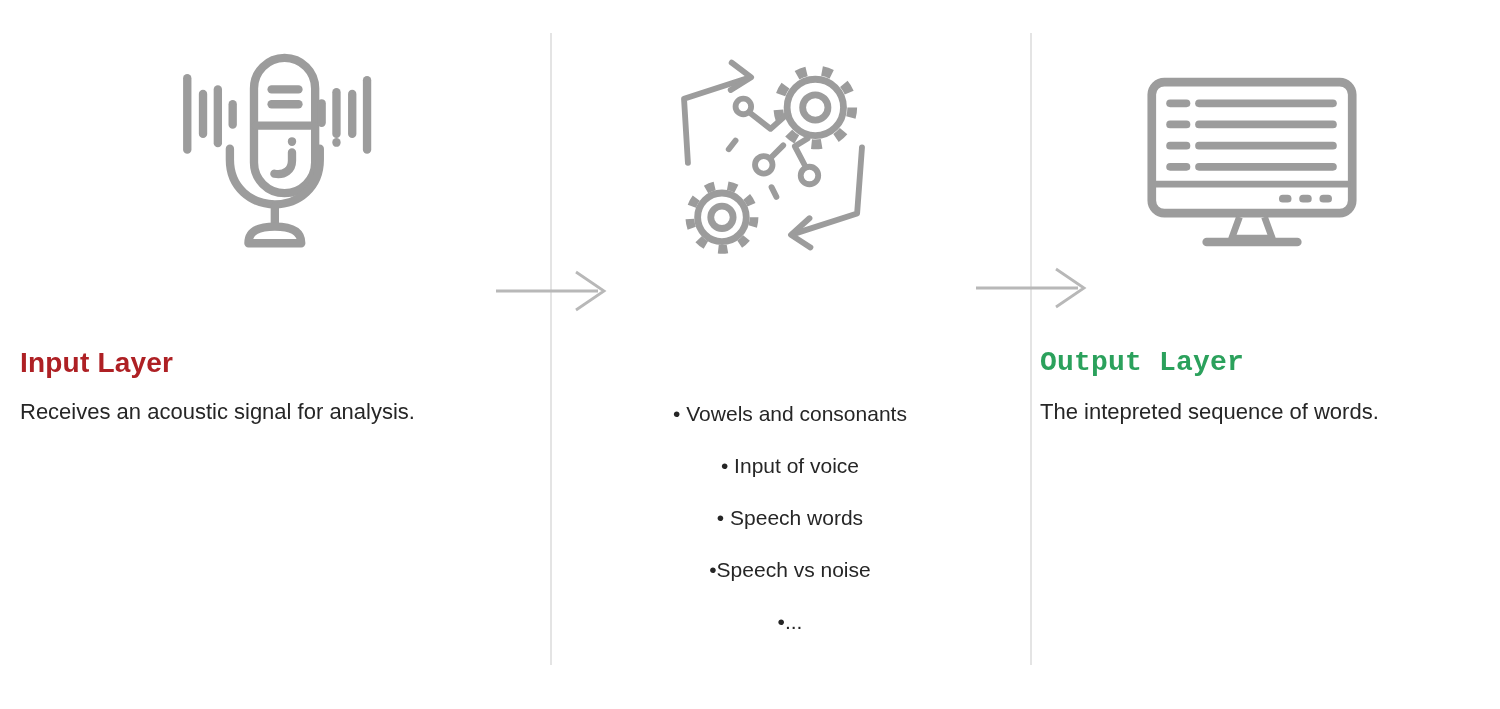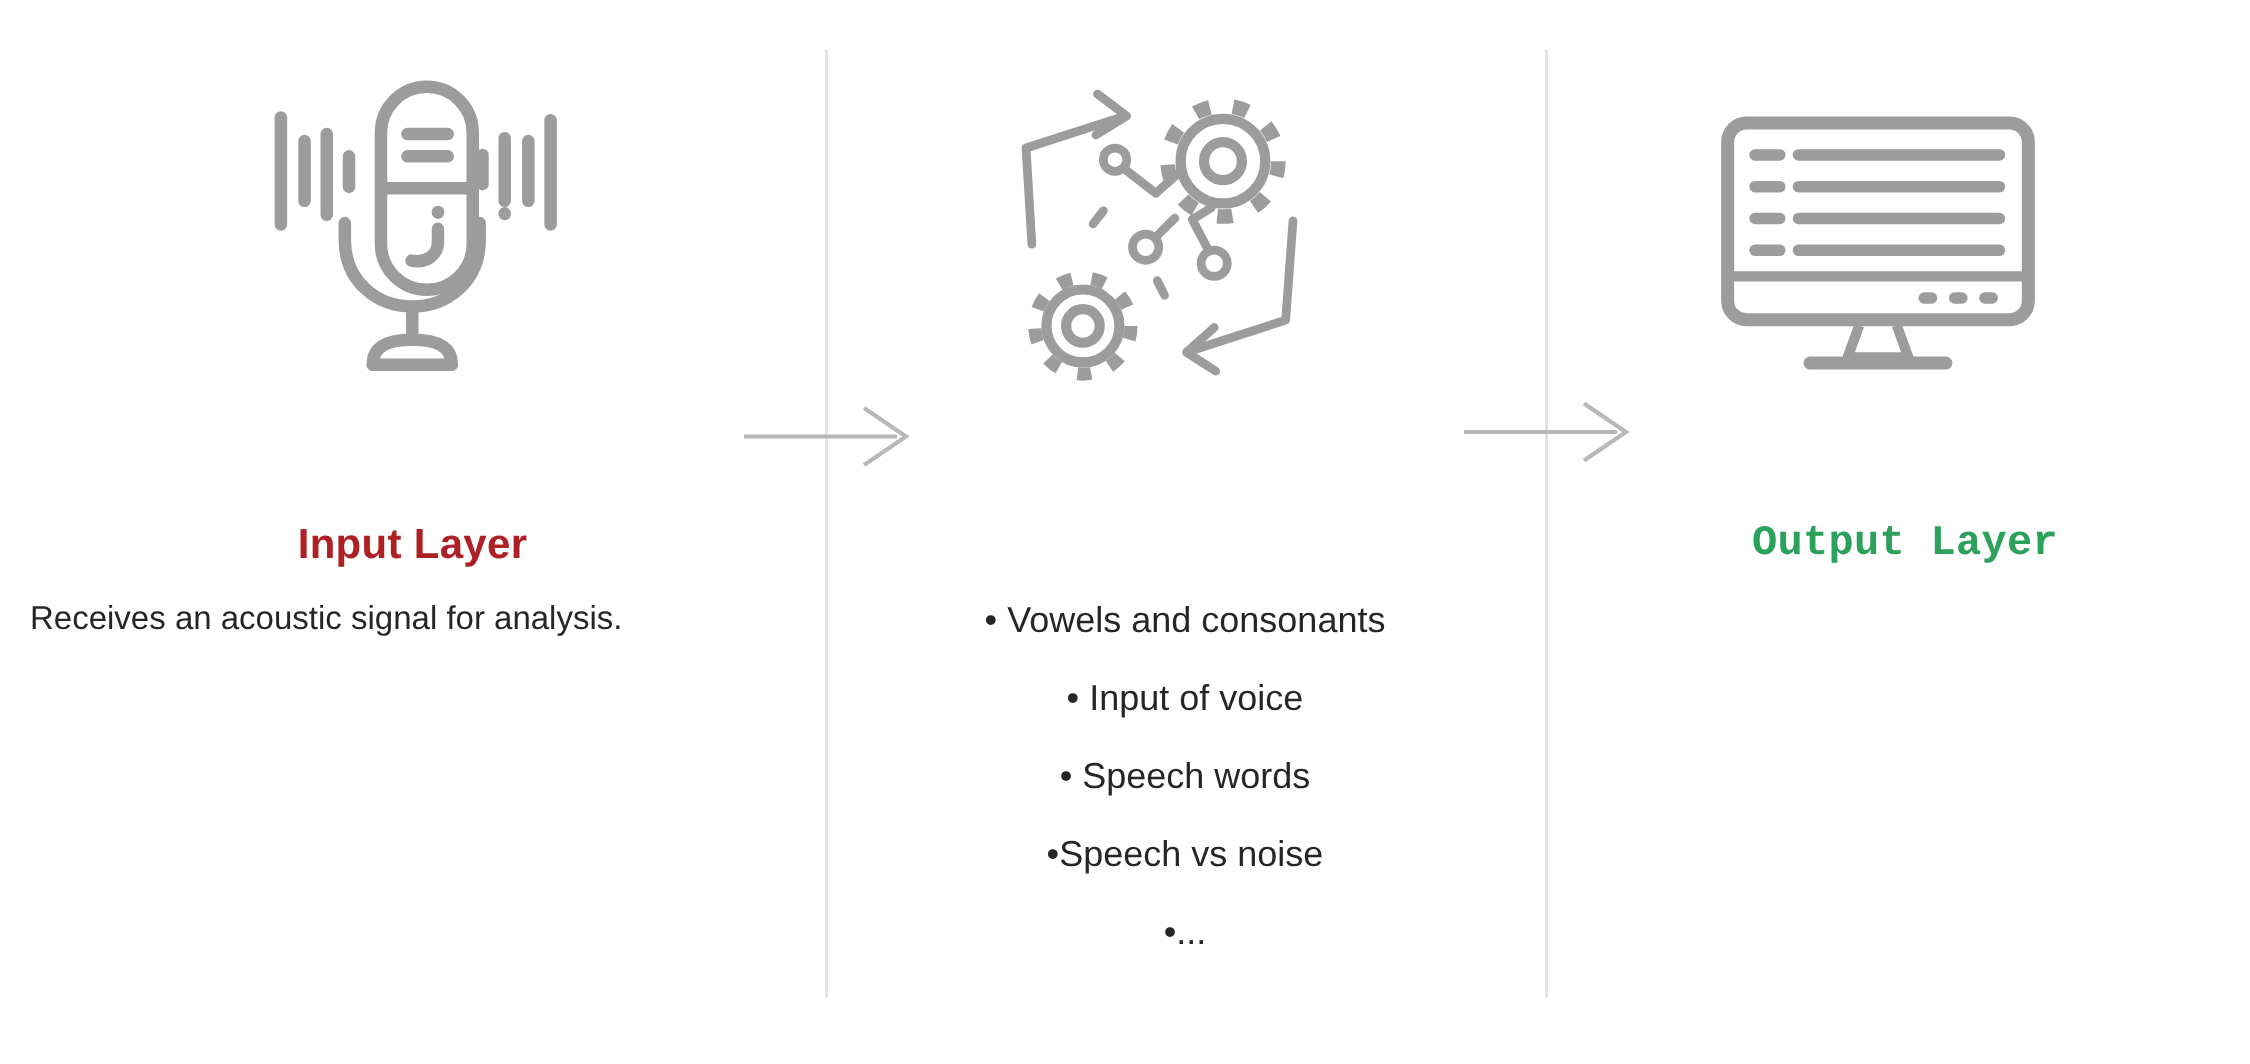--- a/index.html
+++ b/index.html
@@ -12,33 +12,33 @@
   .divider.d2{left:1030px;}
   .col{position:absolute;top:0;height:709px;}
   .col1{left:20px;width:510px;}
   .col2{left:560px;width:460px;}
   .col3{left:1040px;width:460px;}
   .iconwrap{position:relative;display:block;}
   .col1 .iconwrap{margin:52px auto 0;width:215px;left:10px;}
   .col2 .iconwrap{margin:52px auto 0;width:200px;left:-17px;}
   .col3 .iconwrap{margin:76px auto 0;width:212px;left:-18px;}
   .title{
-    position:absolute;left:0;width:100%;top:346px;text-align:center;
+    position:absolute;left:0;width:100%;top:346px;
     font-size:28px;font-weight:bold;line-height:34px;letter-spacing:0.2px;
   }
   .title.red{color:#ae2024;}
   .title.blue{color:#1e6fb8;}
   .title.green{color:#2ba15c;font-family:Liberation Mono, monospace;}
   .desc{
     position:absolute;left:0;width:100%;top:398px;text-align:left;
     font-size:22px;color:#262626;line-height:28px;
   }
   .bullets{position:absolute;left:0;width:100%;top:402px;text-align:center;}
   .bullet{
-    font-size:24px;color:#262626;line-height:24px;margin-bottom:28px;text-align:center;
+    font-size:21px;color:#262626;line-height:24px;margin-bottom:28px;text-align:center;
   }
   .arrow{position:absolute;}
   .arrow.a1{left:492px;top:266px;}
   .arrow.a2{left:972px;top:263px;}
   svg{display:block;}
 </style>
 </head>
 <body>
 
 <div class="canvas">
@@ -159,15 +159,16 @@
             <line x1="142" y1="127" x2="147" y2="127"></line>
             <line x1="163" y1="127" x2="168" y2="127"></line>
             <line x1="184" y1="127" x2="189" y2="127"></line>
           </g>
           <path d="M97 146 L89 168 L131 168 L123 146" stroke-width="7" stroke-linejoin="round"></path>
           <line x1="63" y1="172" x2="157" y2="172" stroke-width="9" stroke-linecap="round"></line>
         </g>
       </svg>
     </span>
     <div class="title green">Output Layer</div>
+    <div class="desc">The intepreted sequence of words.</div>
   </div>
 
 </div>
 
 </body></html>

